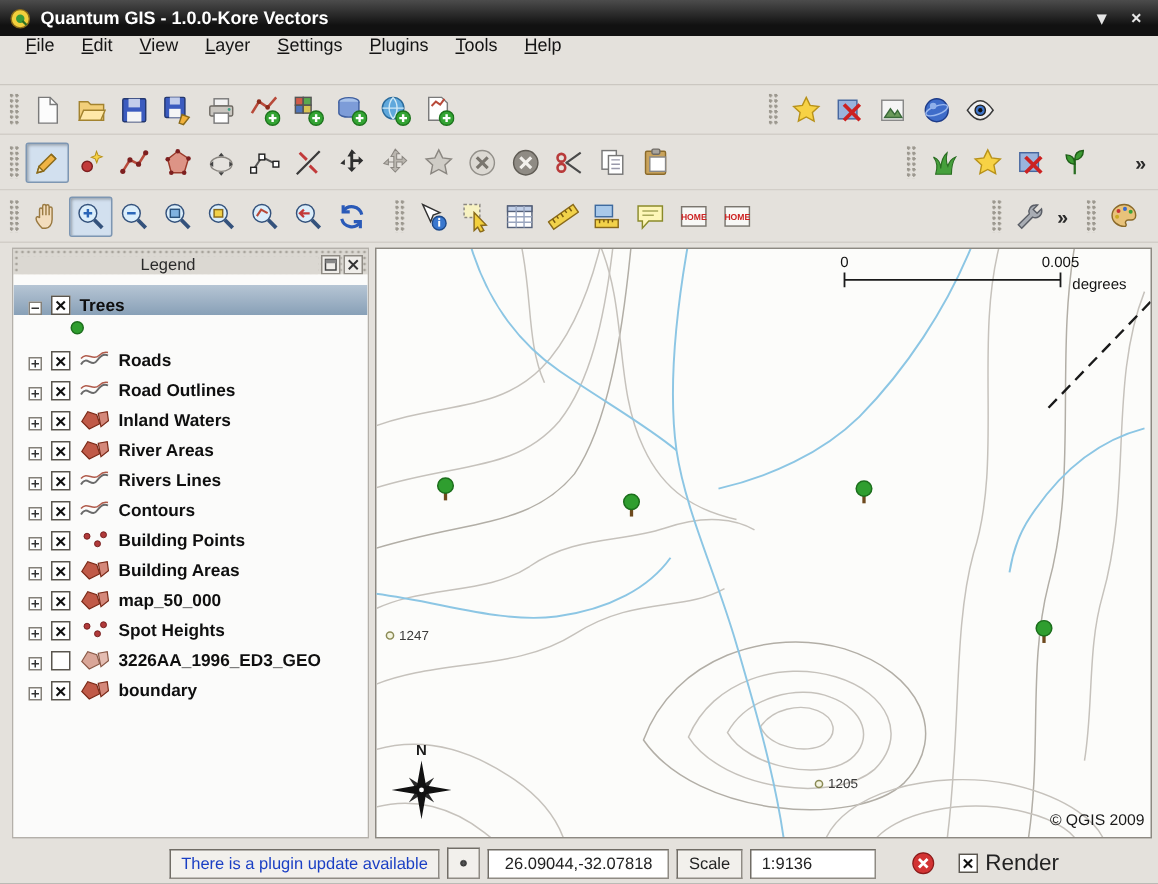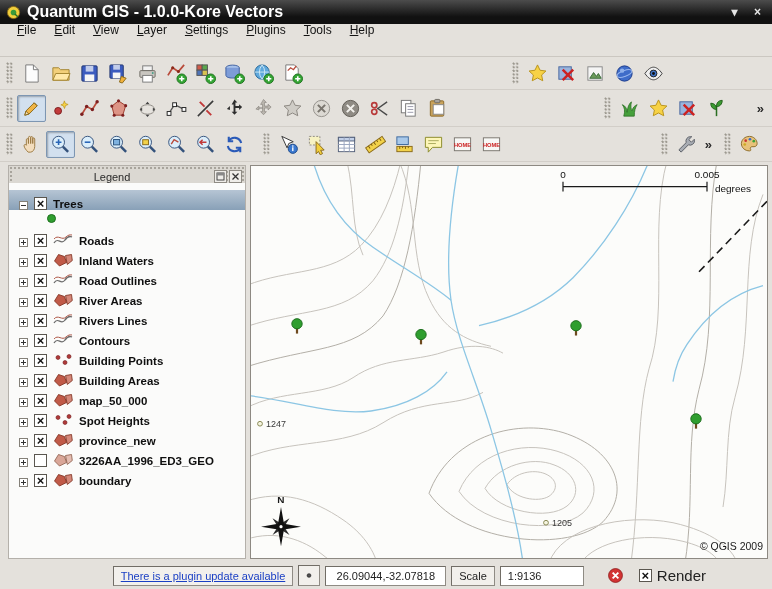--- a/index.html
+++ b/index.html
@@ -1,21 +1,21 @@
 <!DOCTYPE html>
 <html><head>
 <meta charset="utf-8">
 <style>
   *{box-sizing:border-box;margin:0;padding:0}
   html,body{width:772px;height:589px;overflow:hidden}
   body{font-family:"Liberation Sans",sans-serif;background:#555}
   .window{width:772px;height:589px;display:flex;flex-direction:column;background:#e4e1dc}
   
   .titlebar{height:24px;flex:none;background:linear-gradient(#4c4c4c,#111 70%);display:flex;align-items:center;padding:0 6px;gap:6px}
-  .titlebar .title{color:#fff;font-weight:bold;font-size:16px;flex:1;white-space:nowrap}
+  .titlebar .title{color:#fff;font-weight:bold;font-size:12px;flex:1;white-space:nowrap}
   .tb-win-btn{width:17px;height:17px;color:#e6e6e6;display:flex;align-items:center;justify-content:center;font-size:12px;font-weight:bold;border-radius:2px}
   
   .menubar{height:23px;flex:none;display:flex;align-items:flex-end;padding:16px 8px;background:#e4e1dc;border-bottom:1px solid #cbc7c1}
   .menu-item{display:inline-block;padding:3px 9px;font-size:12px;color:#141414}
   .menu-item::first-letter{text-decoration:underline}
   
   .toolbar{flex:none;display:flex;align-items:center;padding:1px 4px;border-bottom:1px solid #d2cec8;background:#e4e1dc}
   .tb1{height:33px}.tb2{height:37px}.tb3{height:35px}
   .grip{width:7px;height:22px;margin:0 4px 0 2px;flex:none;background-image:radial-gradient(circle at 1.6px 1.6px,#9c988f 1.1px,transparent 1.3px);background-size:3.6px 3.6px}
   .tbtn{width:29px;height:27px;flex:none;display:flex;align-items:center;justify-content:center;border:1px solid transparent;border-radius:2px}
@@ -43,21 +43,21 @@
   .lg-label{font-size:11.5px;font-weight:bold;color:#0f0f0f;white-space:nowrap}
   .symbol-row{height:17px;display:flex;align-items:center;padding-left:38px}
   .tree-dot{width:9px;height:9px;border-radius:50%;background:#2f9e2f;border:1px solid #1d6f1d}
   .map-wrap{flex:1;border:1px solid #8d8982;background:#fcfcfa;position:relative;min-width:0}
   .map-wrap svg.mapsvg{position:absolute;inset:0;width:100%;height:100%}
   
   .statusbar{height:27px;flex:none;display:flex;align-items:center;gap:5px;padding:0 6px;background:#e4e1dc}
   .sb-box{height:20px;display:flex;align-items:center;padding:0 7px;font-size:11px;color:#222;
           border:1px solid #8f8b84;border-top-color:#716d66;border-left-color:#716d66;background:#f2f0ec}
   .sb-white{background:#fff}
-  .link{color:#1a3fc4;text-decoration:underline;white-space:nowrap}
+  .link{color:#1a3fc4;white-space:nowrap}
   .coords{width:121px;justify-content:center}
   .scale-input{width:84px}
   .sb-iconbtn{width:22px;height:21px;display:flex;align-items:center;justify-content:center}
   .sb-iconbtn svg{width:17px;height:17px;display:block}
   .render-box{gap:5px;border:none;background:transparent}
   .sb-right-pad{width:48px;flex:none}
 </style>
 </head>
 <body>
 
@@ -509,37 +509,37 @@
               </svg>
             </span>
           <span class="lg-label">Roads</span>
         </div>
 
         <div class="lg-row">
           <span class="expander plus"></span>
           <span class="cb checked"></span>
           <span class="lyr-icon">
               <svg viewBox="0 0 20 14">
+                <path d="M1 10c4-7 7 3 11-3 2.5-3.5 5-4 7-3" fill="none" stroke="#6a6a6a" stroke-width="1.3"></path>
+                <path d="M1 6C5 1 9 8 13 4c2-2 4-2.5 6-2" fill="none" stroke="#b05a4a"></path>
+              </svg>
+            </span>
+          <span class="lg-label">Road Outlines</span>
+        </div>
+
+        <div class="lg-row">
+          <span class="expander plus"></span>
+          <span class="cb checked"></span>
+          <span class="lyr-icon">
+              <svg viewBox="0 0 20 14">
                 <path d="M1.5 8l4-6.5 6 2 2 6-7 3.5z" fill="#c05a48" stroke="#7a2a18" stroke-width=".8"></path>
                 <path d="M12.5 2.5l6-1 .8 6-5 4z" fill="#d4887a" stroke="#7a2a18" stroke-width=".8"></path>
               </svg>
             </span>
           <span class="lg-label">Inland Waters</span>
-        </div>
-
-        <div class="lg-row">
-          <span class="expander plus"></span>
-          <span class="cb checked"></span>
-          <span class="lyr-icon">
-              <svg viewBox="0 0 20 14">
-                <path d="M1 10c4-7 7 3 11-3 2.5-3.5 5-4 7-3" fill="none" stroke="#6a6a6a" stroke-width="1.3"></path>
-                <path d="M1 6C5 1 9 8 13 4c2-2 4-2.5 6-2" fill="none" stroke="#b05a4a"></path>
-              </svg>
-            </span>
-          <span class="lg-label">Road Outlines</span>
         </div>
 
         <div class="lg-row">
           <span class="expander plus"></span>
           <span class="cb checked"></span>
           <span class="lyr-icon">
               <svg viewBox="0 0 20 14">
                 <path d="M1.5 8l4-6.5 6 2 2 6-7 3.5z" fill="#c05a48" stroke="#7a2a18" stroke-width=".8"></path>
                 <path d="M12.5 2.5l6-1 .8 6-5 4z" fill="#d4887a" stroke="#7a2a18" stroke-width=".8"></path>
               </svg>
@@ -618,31 +618,20 @@
                 <g fill="#b03a3a" stroke="#701a1a" stroke-width=".6">
                   <circle cx="5" cy="4.5" r="2"></circle>
                   <circle cx="12" cy="9.5" r="2"></circle>
                   <circle cx="16" cy="3.5" r="2"></circle>
                 </g>
               </svg>
             </span>
           <span class="lg-label">Spot Heights</span>
         </div>
 
-        <div class="lg-row">
-          <span class="expander plus"></span>
-          <span class="cb checked"></span>
-          <span class="lyr-icon">
-              <svg viewBox="0 0 20 14">
-                <path d="M1.5 8l4-6.5 6 2 2 6-7 3.5z" fill="#c05a48" stroke="#7a2a18" stroke-width=".8"></path>
-                <path d="M12.5 2.5l6-1 .8 6-5 4z" fill="#d4887a" stroke="#7a2a18" stroke-width=".8"></path>
-              </svg>
-            </span>
-          <span class="lg-label">province_new</span>
-        </div>
 
         <div class="lg-row">
           <span class="expander plus"></span>
           <span class="cb"></span>
           <span class="lyr-icon">
               <svg viewBox="0 0 20 14">
                 <path d="M1.5 8l4-6.5 6 2 2 6-7 3.5z" fill="#d9a698" stroke="#8a5a48" stroke-width=".8"></path>
                 <path d="M12.5 2.5l6-1 .8 6-5 4z" fill="#e4bdb2" stroke="#8a5a48" stroke-width=".8"></path>
               </svg>
             </span>

